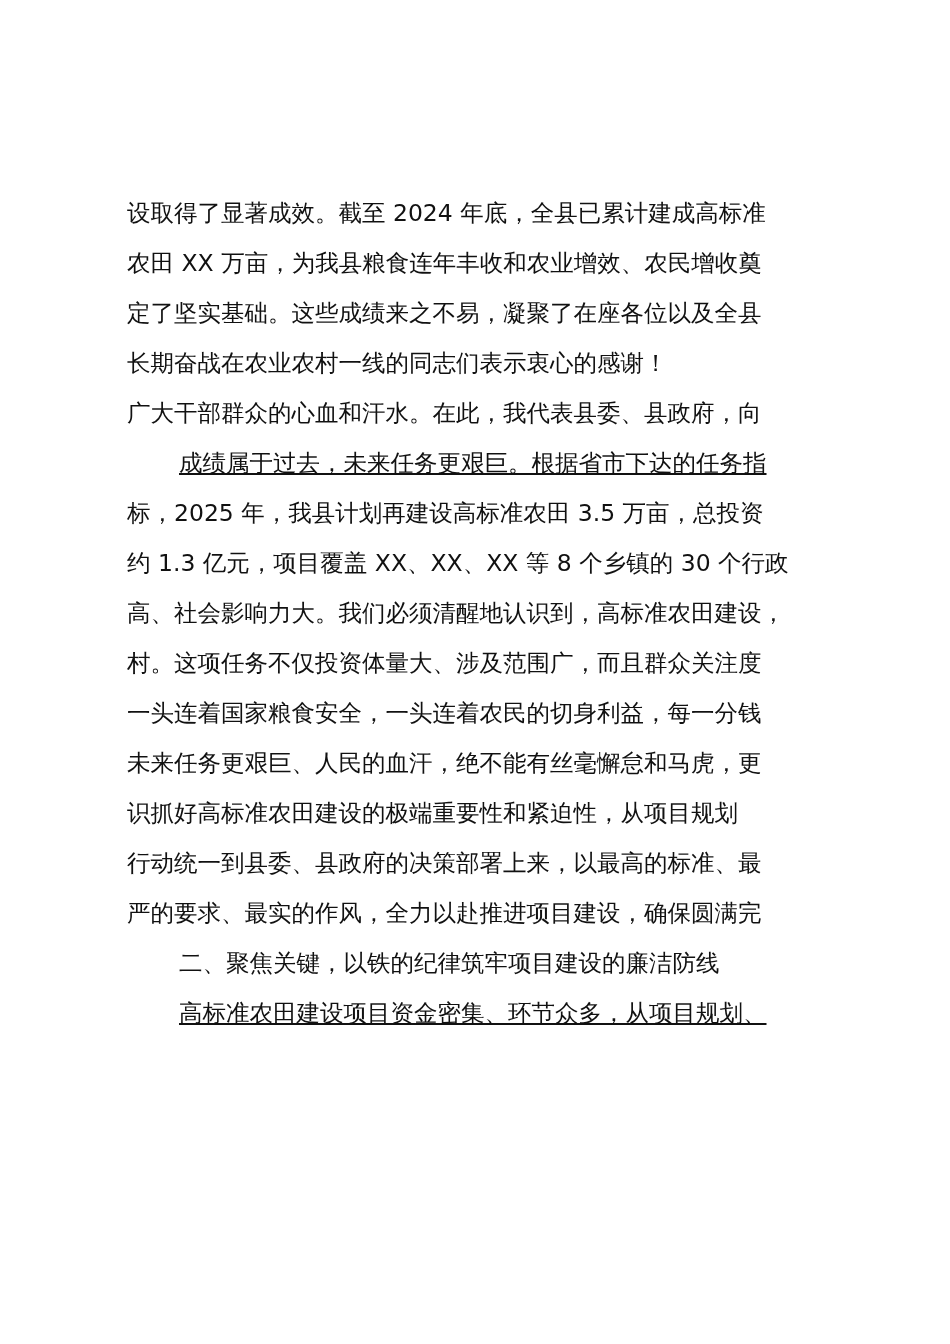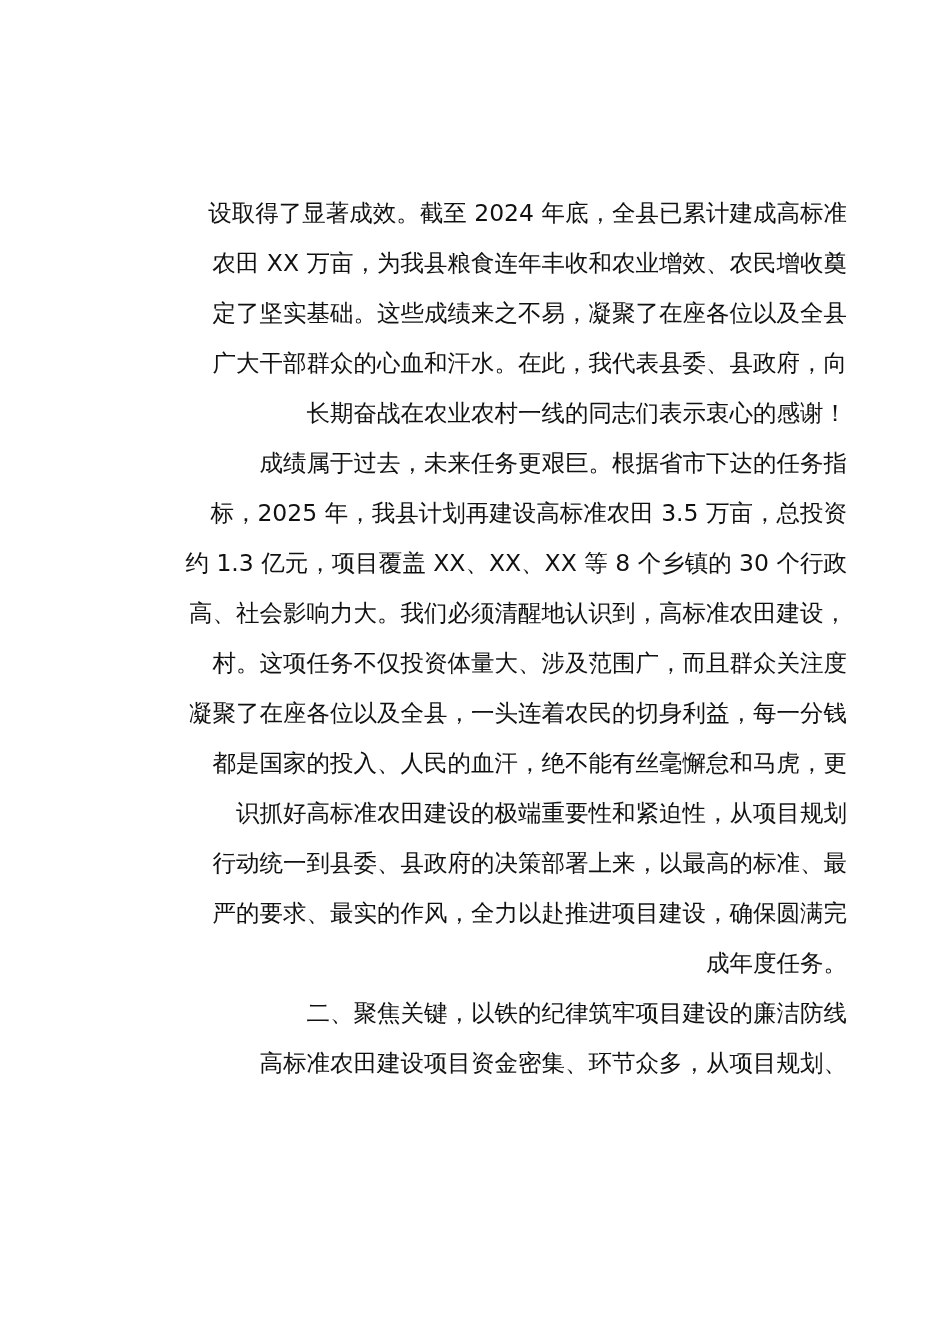--- a/index.html
+++ b/index.html
@@ -15,73 +15,72 @@
       font-family: "DejaVu Sans", "Liberation Sans", sans-serif;
       color: #111111;
     }
     .page {
       position: absolute;
       left: 0;
       top: 0;
       width: 950px;
       height: 1344px;
       background: #ffffff;
-      text-align: right;
     }
     .text-block {
       position: absolute;
       left: 127px;
       top: 188px;
       width: 720px;
     }
     .line {
       display: block;
       height: 50px;
       line-height: 50px;
       font-size: 23.5px;
       white-space: nowrap;
       letter-spacing: 0px;
     }
     .indent {
       padding-left: 52px;
+      text-decoration: underline;
     }
     .heading {
       font-weight: normal;
       padding-left: 52px;
     }
   </style>
 </head>
 <body>
 
 <div class="page">
   <div class="text-block">
 
     <div>
       <span class="line">设取得了显著成效。截至 2024 年底，全县已累计建成高标准</span>
       <span class="line">农田 XX 万亩，为我县粮食连年丰收和农业增效、农民增收奠</span>
       <span class="line">定了坚实基础。这些成绩来之不易，凝聚了在座各位以及全县</span>
+      <span class="line">长期奋战在农业农村一线的同志们表示衷心的感谢！</span>
       <span class="line">广大干部群众的心血和汗水。在此，我代表县委、县政府，向</span>
-      <span class="line">长期奋战在农业农村一线的同志们表示衷心的感谢！</span>
     </div>
 
     <div>
       <span class="line indent">成绩属于过去，未来任务更艰巨。根据省市下达的任务指</span>
       <span class="line">标，2025 年，我县计划再建设高标准农田 3.5 万亩，总投资</span>
       <span class="line">约 1.3 亿元，项目覆盖 XX、XX、XX 等 8 个乡镇的 30 个行政</span>
       <span class="line">高、社会影响力大。我们必须清醒地认识到，高标准农田建设，</span>
       <span class="line">村。这项任务不仅投资体量大、涉及范围广，而且群众关注度</span>
-      <span class="line">凝聚了在座各位以及全县，一头连着农民的切身利益，每一分钱</span>
-      <span class="line">都是国家的投入、人民的血汗，绝不能有丝毫懈怠和马虎，更</span>
+      <span class="line">一头连着国家粮食安全，一头连着农民的切身利益，每一分钱</span>
+      <span class="line">未来任务更艰巨、人民的血汗，绝不能有丝毫懈怠和马虎，更</span>
     </div>
 
     <div>
       <span class="line">识抓好高标准农田建设的极端重要性和紧迫性，从项目规划</span>
       <span class="line">行动统一到县委、县政府的决策部署上来，以最高的标准、最</span>
       <span class="line">严的要求、最实的作风，全力以赴推进项目建设，确保圆满完</span>
-      <span class="line">成年度任务。</span>
     </div>
 
     <div>
       <span class="line heading">二、聚焦关键，以铁的纪律筑牢项目建设的廉洁防线</span>
     </div>
 
     <div>
       <span class="line indent">高标准农田建设项目资金密集、环节众多，从项目规划、</span>
     </div>
 

